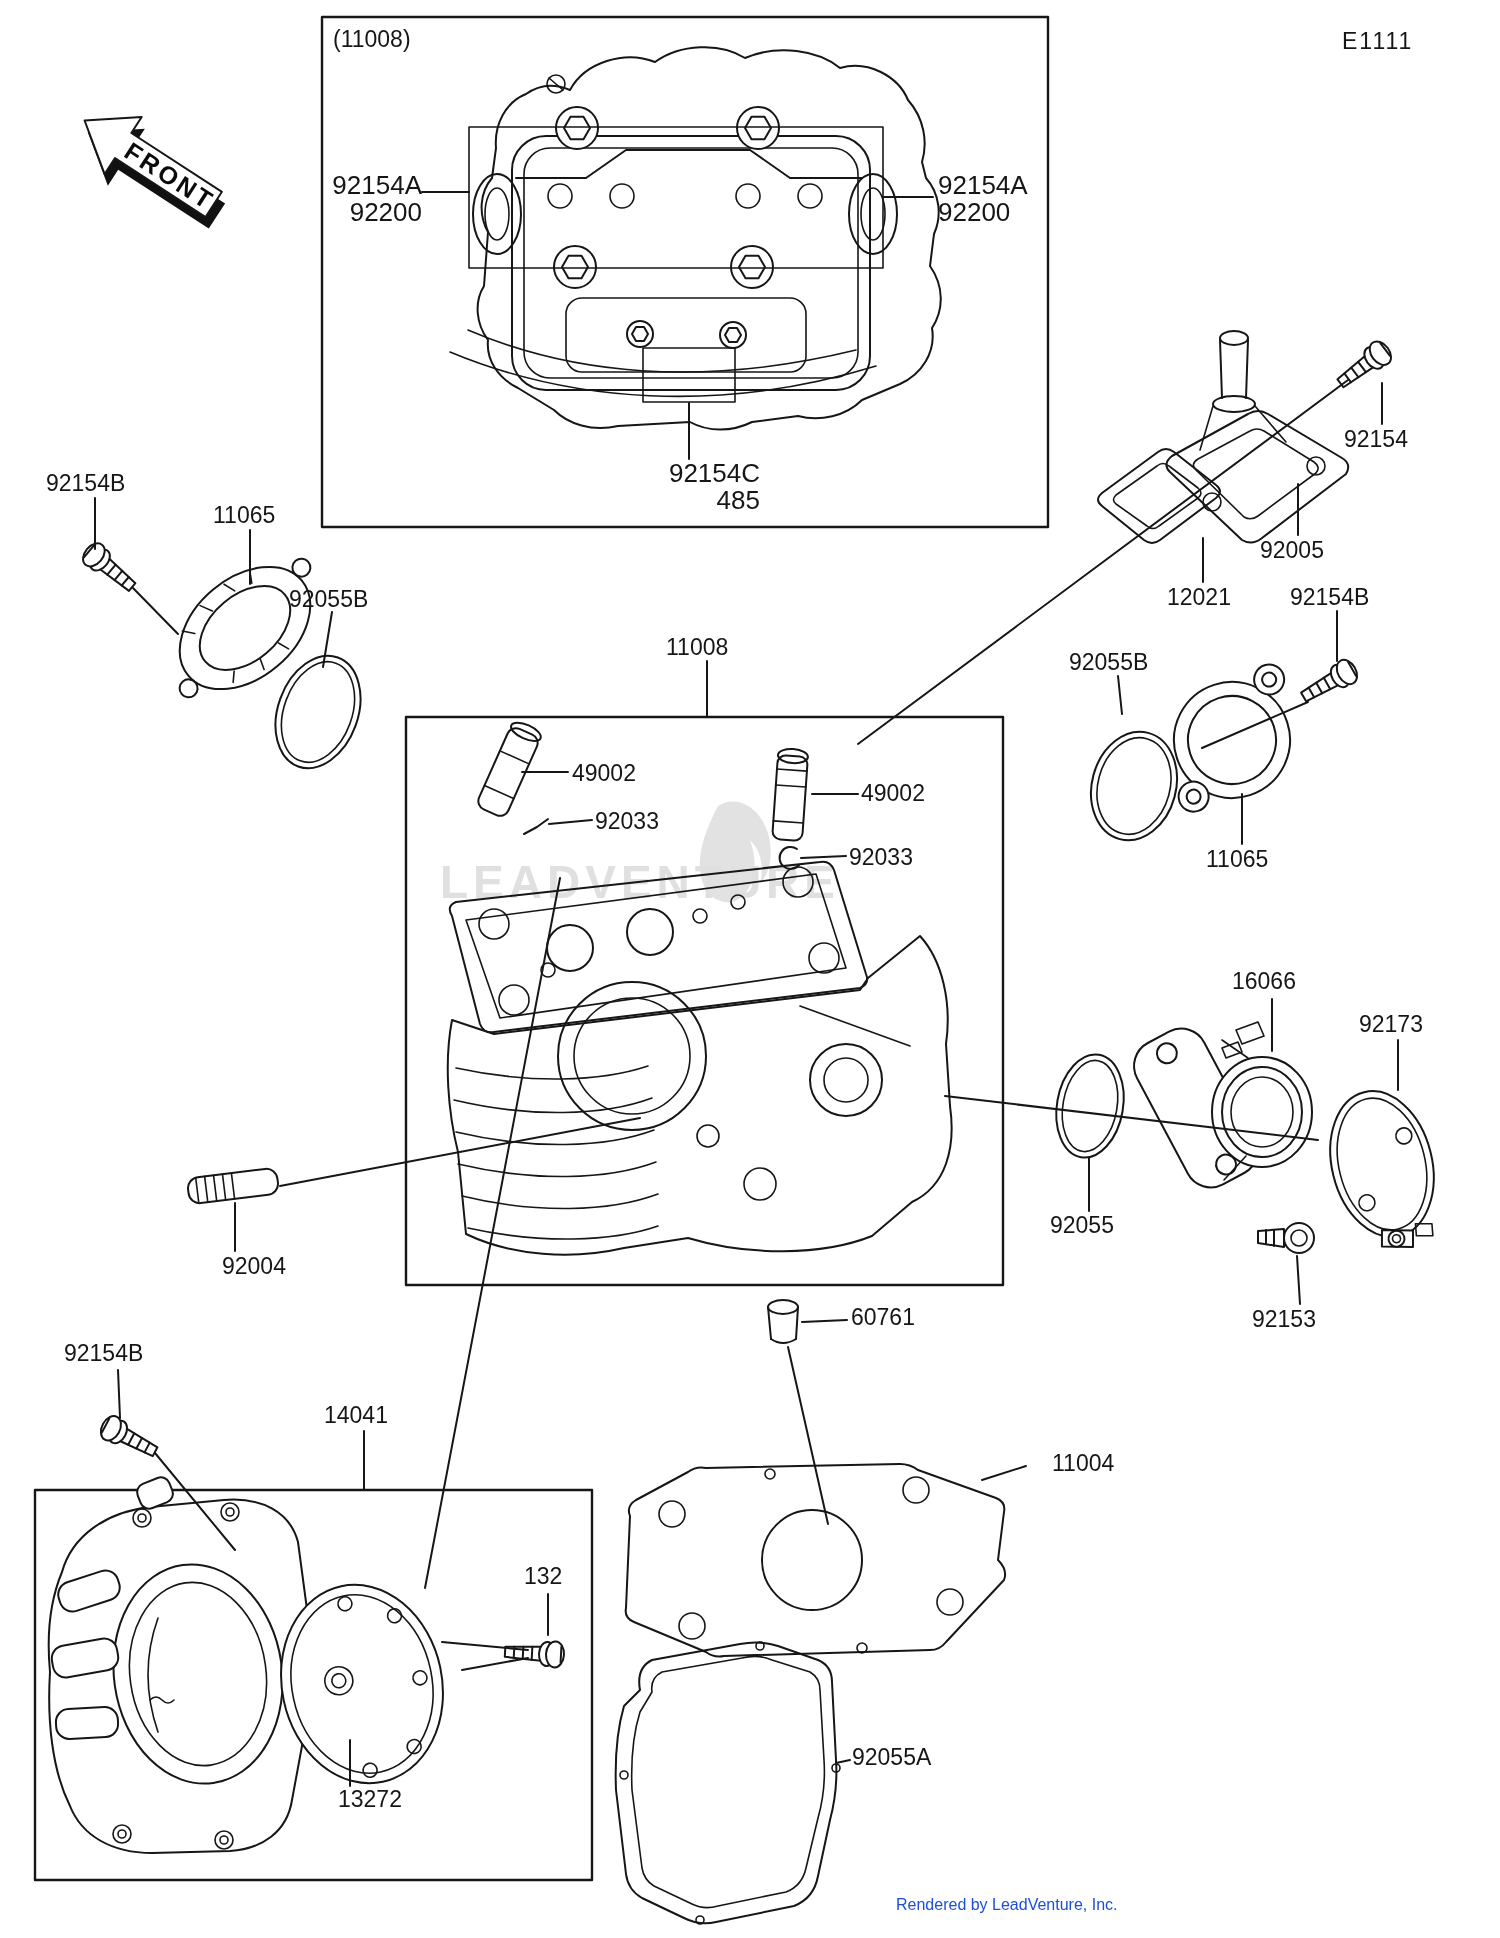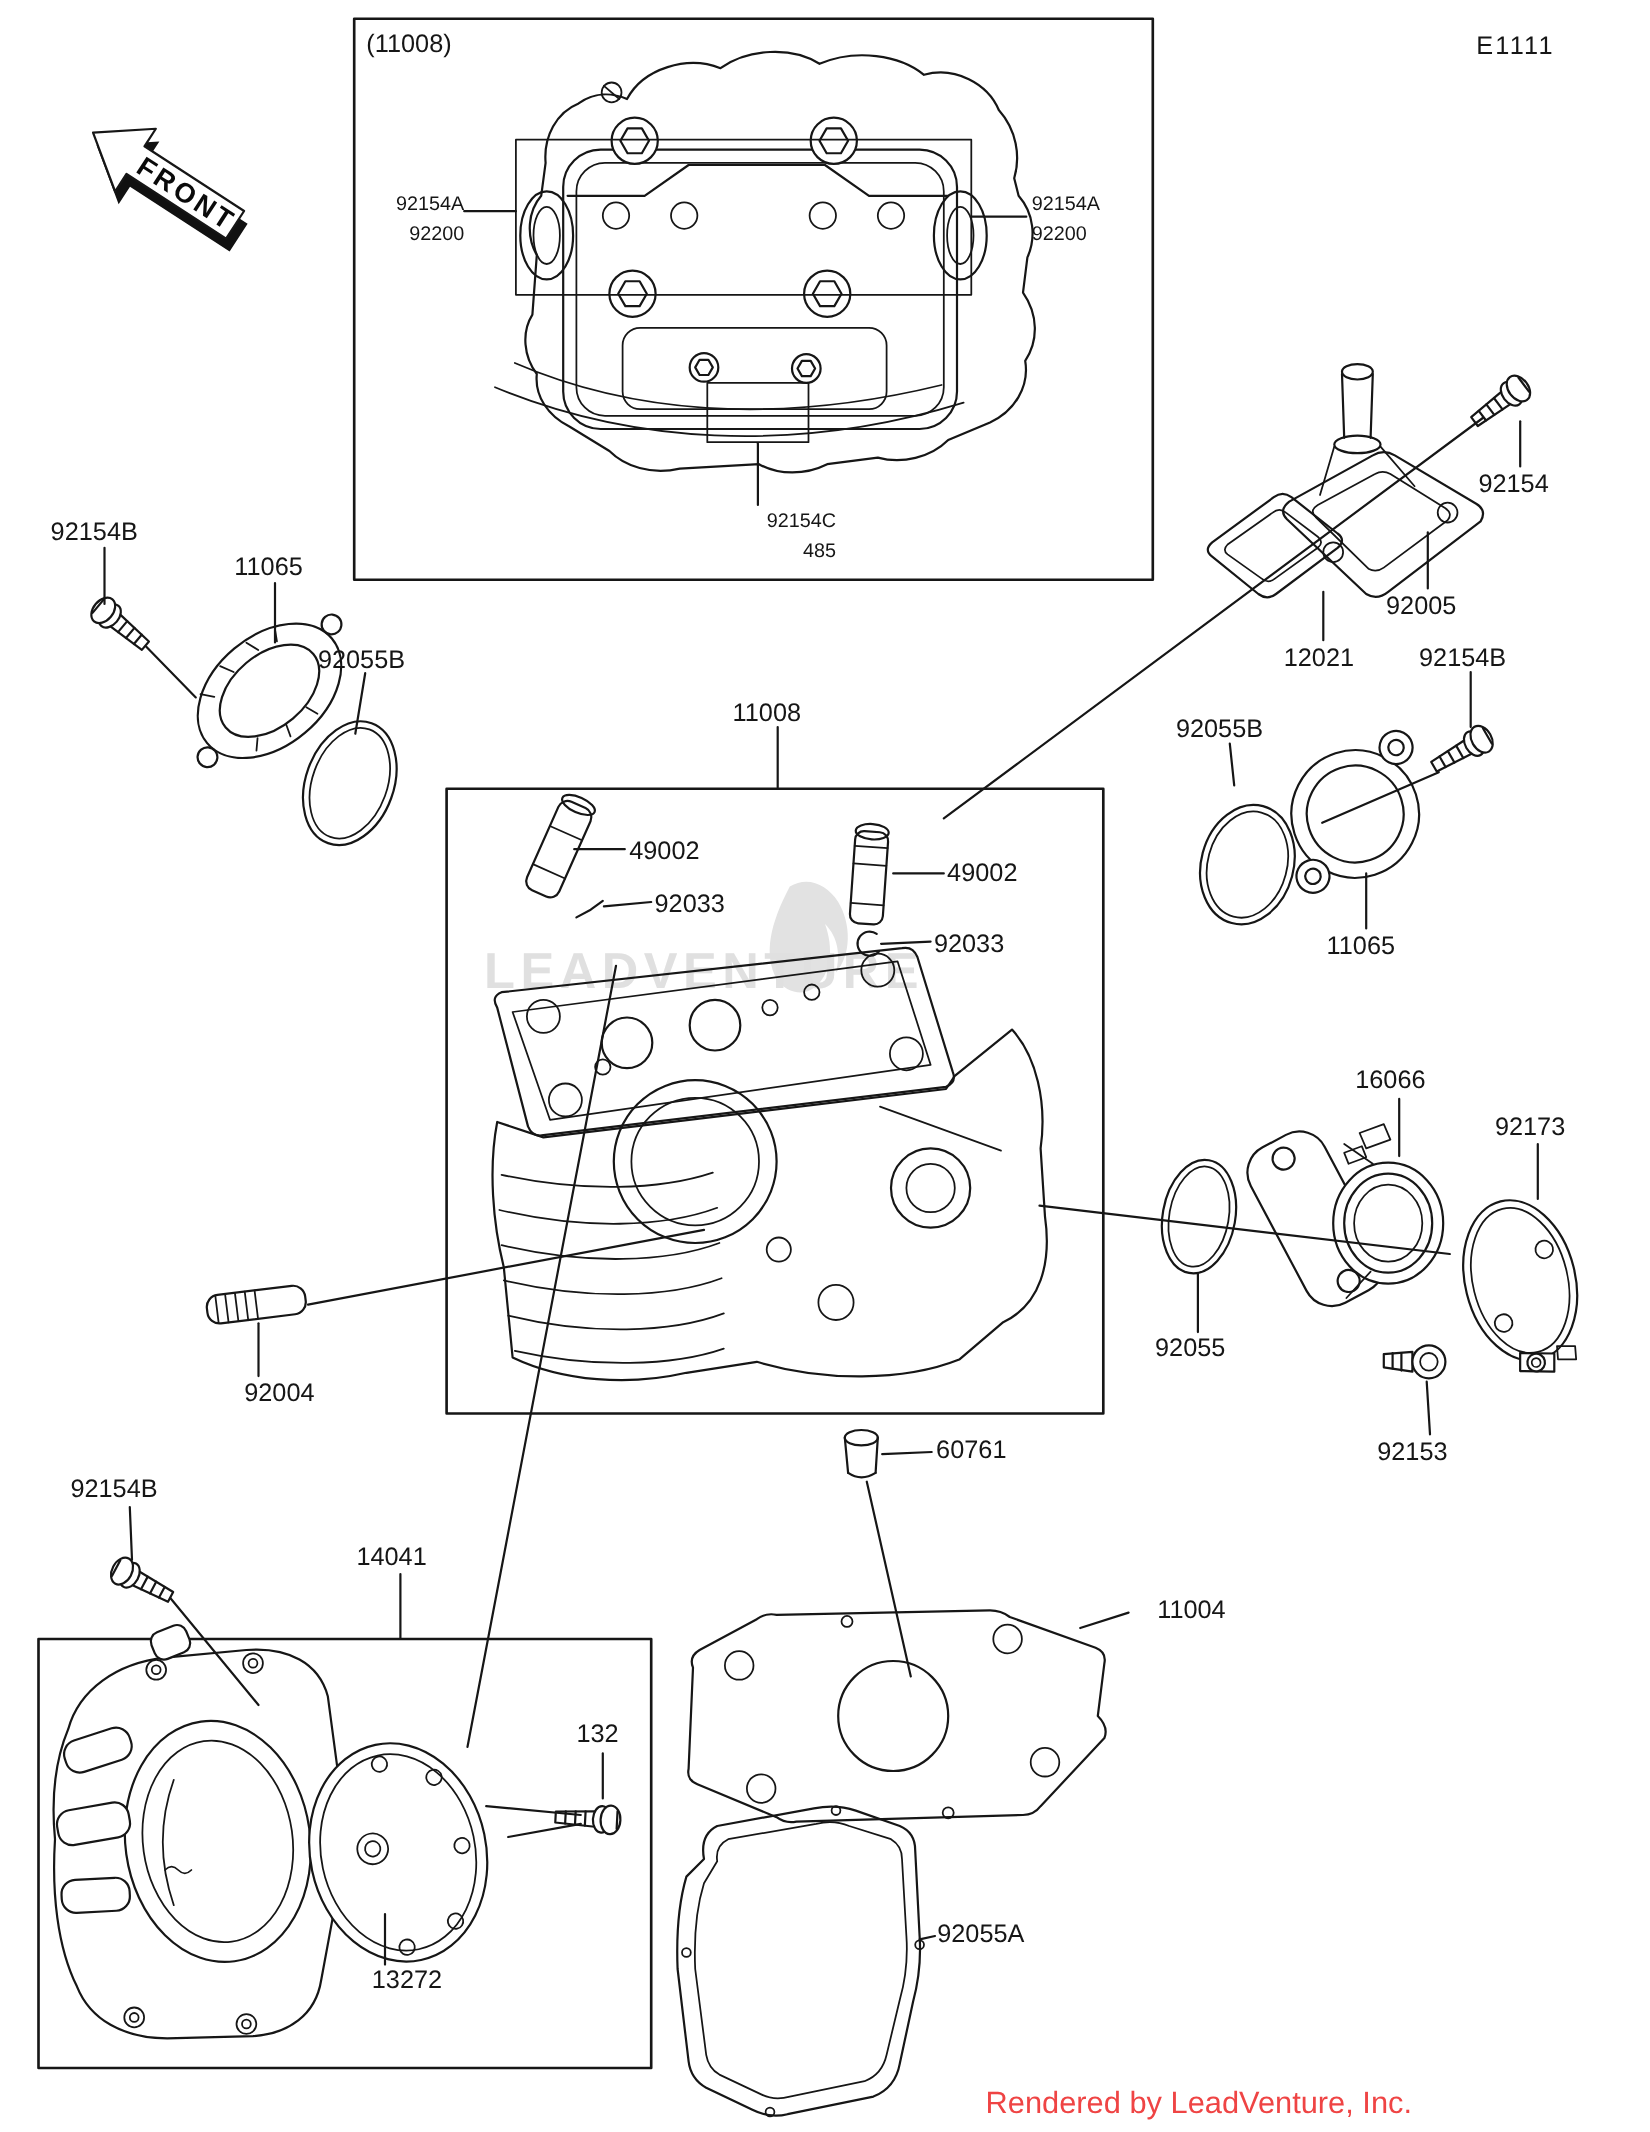--- a/index.html
+++ b/index.html
@@ -1,24 +1,24 @@
 <!DOCTYPE html>
 <html><head>
 <meta charset="utf-8">
 <style>
   html,body{margin:0;padding:0;background:#ffffff;}
   .canvas{position:relative;width:1500px;height:1938px;background:#fff;overflow:hidden;
           font-family:"Liberation Sans",sans-serif;}
   .canvas svg.art{position:absolute;left:0;top:0;}
   .lbl{position:absolute;font-size:23px;color:#161616;white-space:nowrap;line-height:27px;}
-  .lbl2{position:absolute;font-size:18px;color:#161616;line-height:27px;}
+  .lbl2{position:absolute;font-size:26px;color:#161616;line-height:27px;}
   .lbl2 div{white-space:nowrap;}
   .ralign{text-align:right;}
   .calign{text-align:right;}
-  .footer{position:absolute;font-size:28px;color:#ef4444;}
+  .footer{position:absolute;font-size:16px;color:#1d4ed8;}
   .code{letter-spacing:2px;}
   
   svg.art path,svg.art line,svg.art rect,svg.art circle,svg.art ellipse,svg.art polygon
     {stroke:#161616;stroke-width:2;fill:none;stroke-linejoin:round;stroke-linecap:round;}
   svg.art .wh{fill:#ffffff;}
   svg.art .dk{fill:#111;stroke:none;}
   svg.art .wm{fill:#e2e2e2;stroke:none;}
   svg.art .t15{stroke-width:1.6;}
   svg.art .t24{stroke-width:2.4;}
   svg.art text{stroke:none;font-family:"Liberation Sans",sans-serif;}

